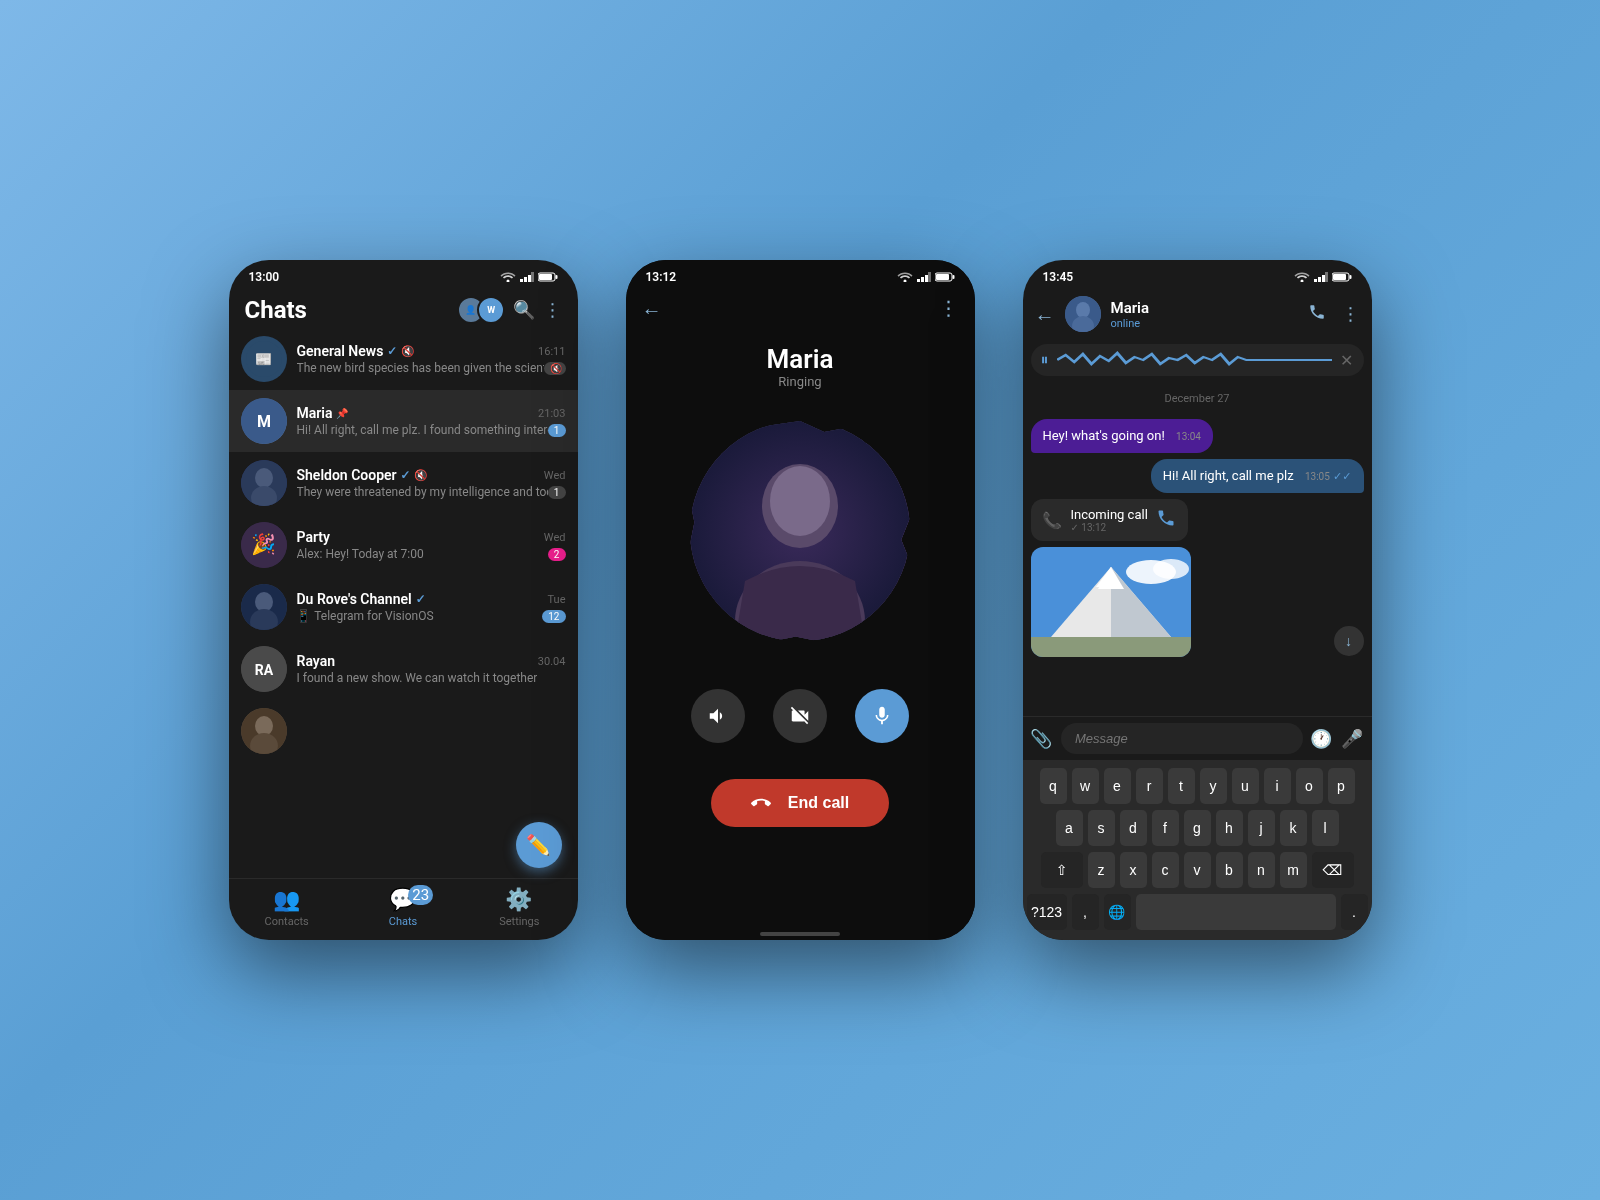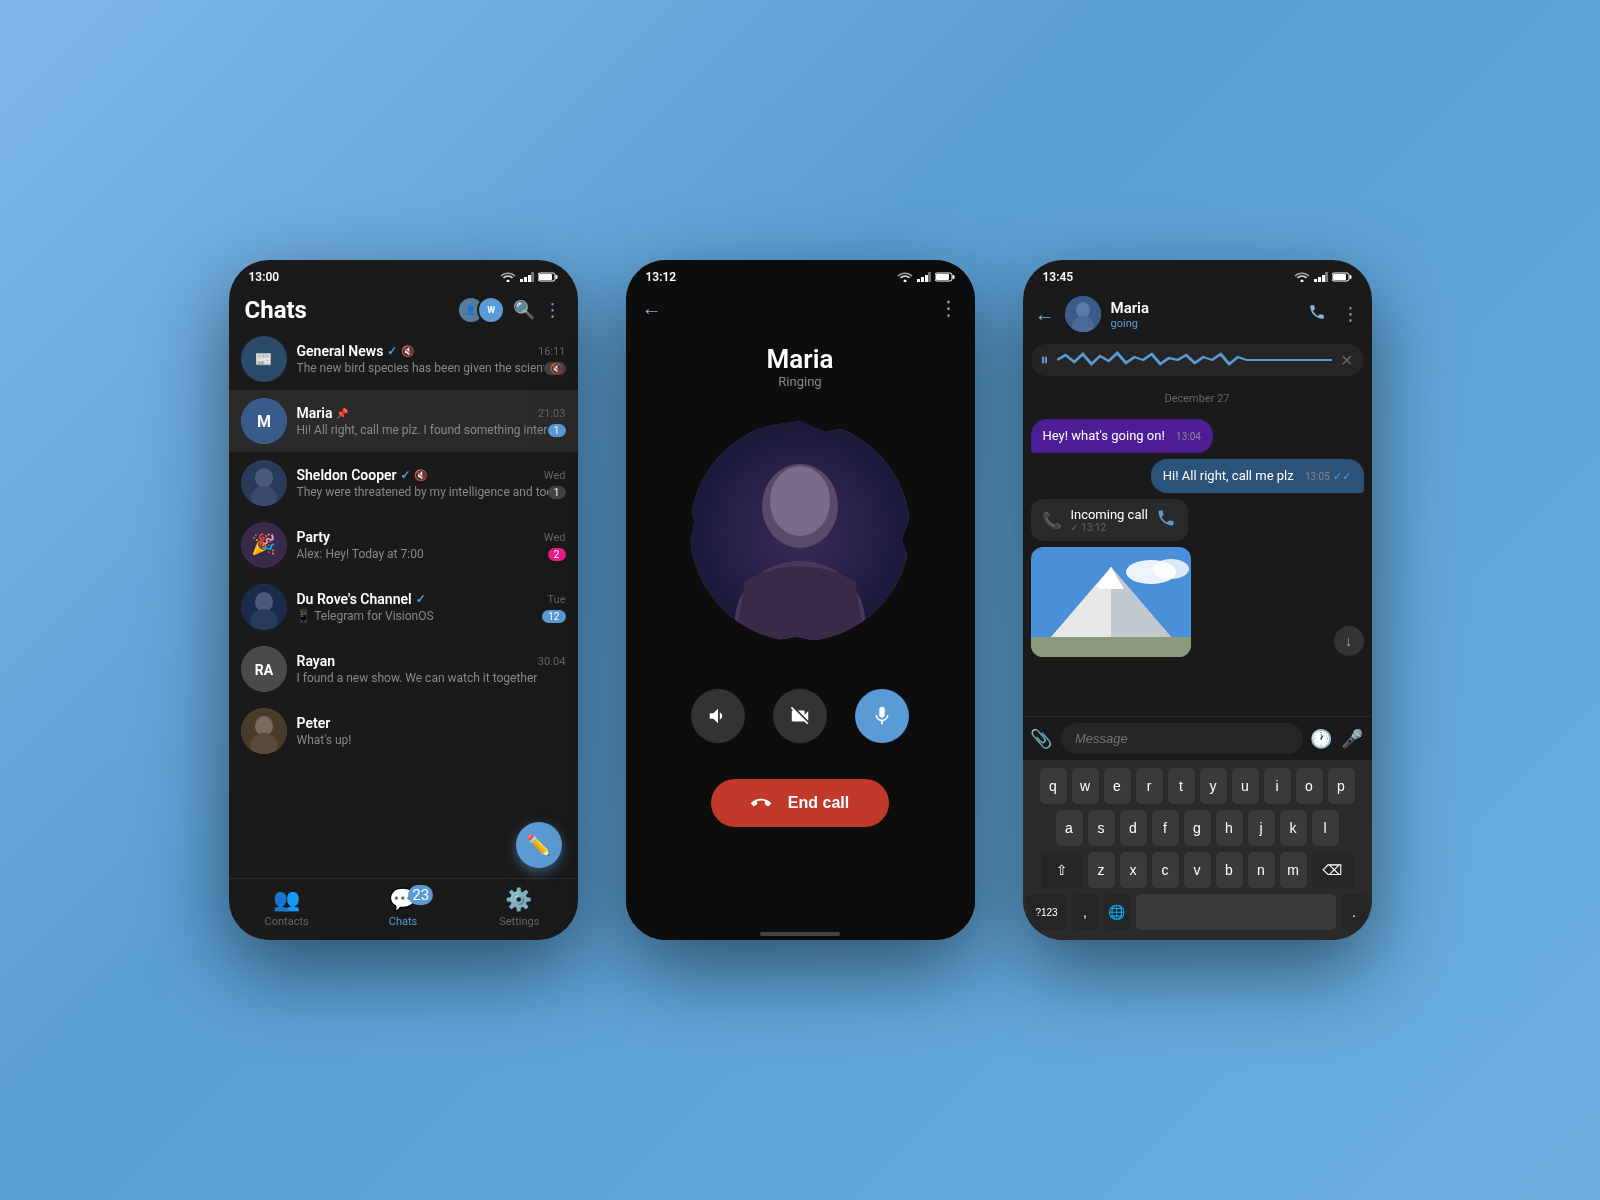--- a/index.html
+++ b/index.html
@@ -812,31 +812,20 @@
         </div>
       </div>
 
       <div class="chat-item">
         <div class="chat-avatar" style="background:#5a4a3a;">
           <svg width="46" height="46" viewBox="0 0 46 46">
               <circle cx="23" cy="23" r="23" fill="#4a3a2a"></circle>
           <ellipse cx="23" cy="18" rx="9" ry="10" fill="#7a6a5a"></ellipse>
           <ellipse cx="23" cy="38" rx="14" ry="13" fill="#5a4a3a"></ellipse>
           </svg>
-        </div>
-        <div class="chat-content">
-          <div class="chat-top">
-            <div class="chat-name">
-              <span>Peter</span>
-            </div>
-            <span class="chat-time"></span>
-          </div>
-          <div class="chat-bottom">
-            <span class="chat-preview">What's up!</span>
-          </div>
         </div>
       </div>
     </div>
 
     <div class="fab-btn">✏️</div>
 
     <div class="bottom-nav">
       <div class="nav-item">
         <span class="nav-icon">👥</span>
         <span class="nav-label">Contacts</span>
@@ -972,21 +961,21 @@
       <button class="chat-back-btn">←</button>
       <div class="chat-contact-avatar" style="background:linear-gradient(135deg,#3a5a8a,#5a7aaa);">
         <svg width="36" height="36" viewBox="0 0 36 36">
             <circle cx="18" cy="18" r="18" fill="#3a5a8a"></circle>
         <ellipse cx="18" cy="14" rx="7" ry="8" fill="#5a7aaa"></ellipse>
         <ellipse cx="18" cy="30" rx="11" ry="10" fill="#4a6a9a"></ellipse>
         </svg>
       </div>
       <div class="chat-contact-info">
         <div class="chat-contact-name">Maria</div>
-        <div class="chat-contact-status">going</div>
+        <div class="chat-contact-status">online</div>
       </div>
       <div class="chat-top-icons">
         <button class="chat-top-icon">
           <svg width="18" height="18" viewBox="0 0 24 24" fill="#8ab4d4">
             <path d="M6.62 10.79c1.44 2.83 3.76 5.14 6.59 6.59l2.2-2.2c.27-.27.67-.36 1.02-.24 1.12.37 2.33.57 3.57.57.55 0 1 .45 1 1V20c0 .55-.45 1-1 1-9.39 0-17-7.61-17-17 0-.55.45-1 1-1h3.5c.55 0 1 .45 1 1 0 1.25.2 2.45.57 3.57.11.35.03.74-.25 1.02l-2.2 2.2z"></path>
           </svg>
         </button>
         <button class="chat-top-icon">⋮</button>
       </div>
     </div>
@@ -1095,21 +1084,21 @@
         <button class="key">x</button>
         <button class="key">c</button>
         <button class="key">v</button>
         <button class="key">b</button>
         <button class="key">n</button>
         <button class="key">m</button>
         <button class="key dark-key wide">⌫</button>
       </div>
 
       <div class="key-row">
-        <button class="key dark-key" style="width:40px;font-size:10px;">?123</button>
+        <button class="key dark-key" style="width:40px;font-size:14px;">?123</button>
         <button class="key dark-key">,</button>
         <button class="key dark-key">🌐</button>
         <button class="key space-key"></button>
         <button class="key dark-key period-key">.</button>
       </div>
     </div>
   </div>
 </div>
 
 </body></html>

